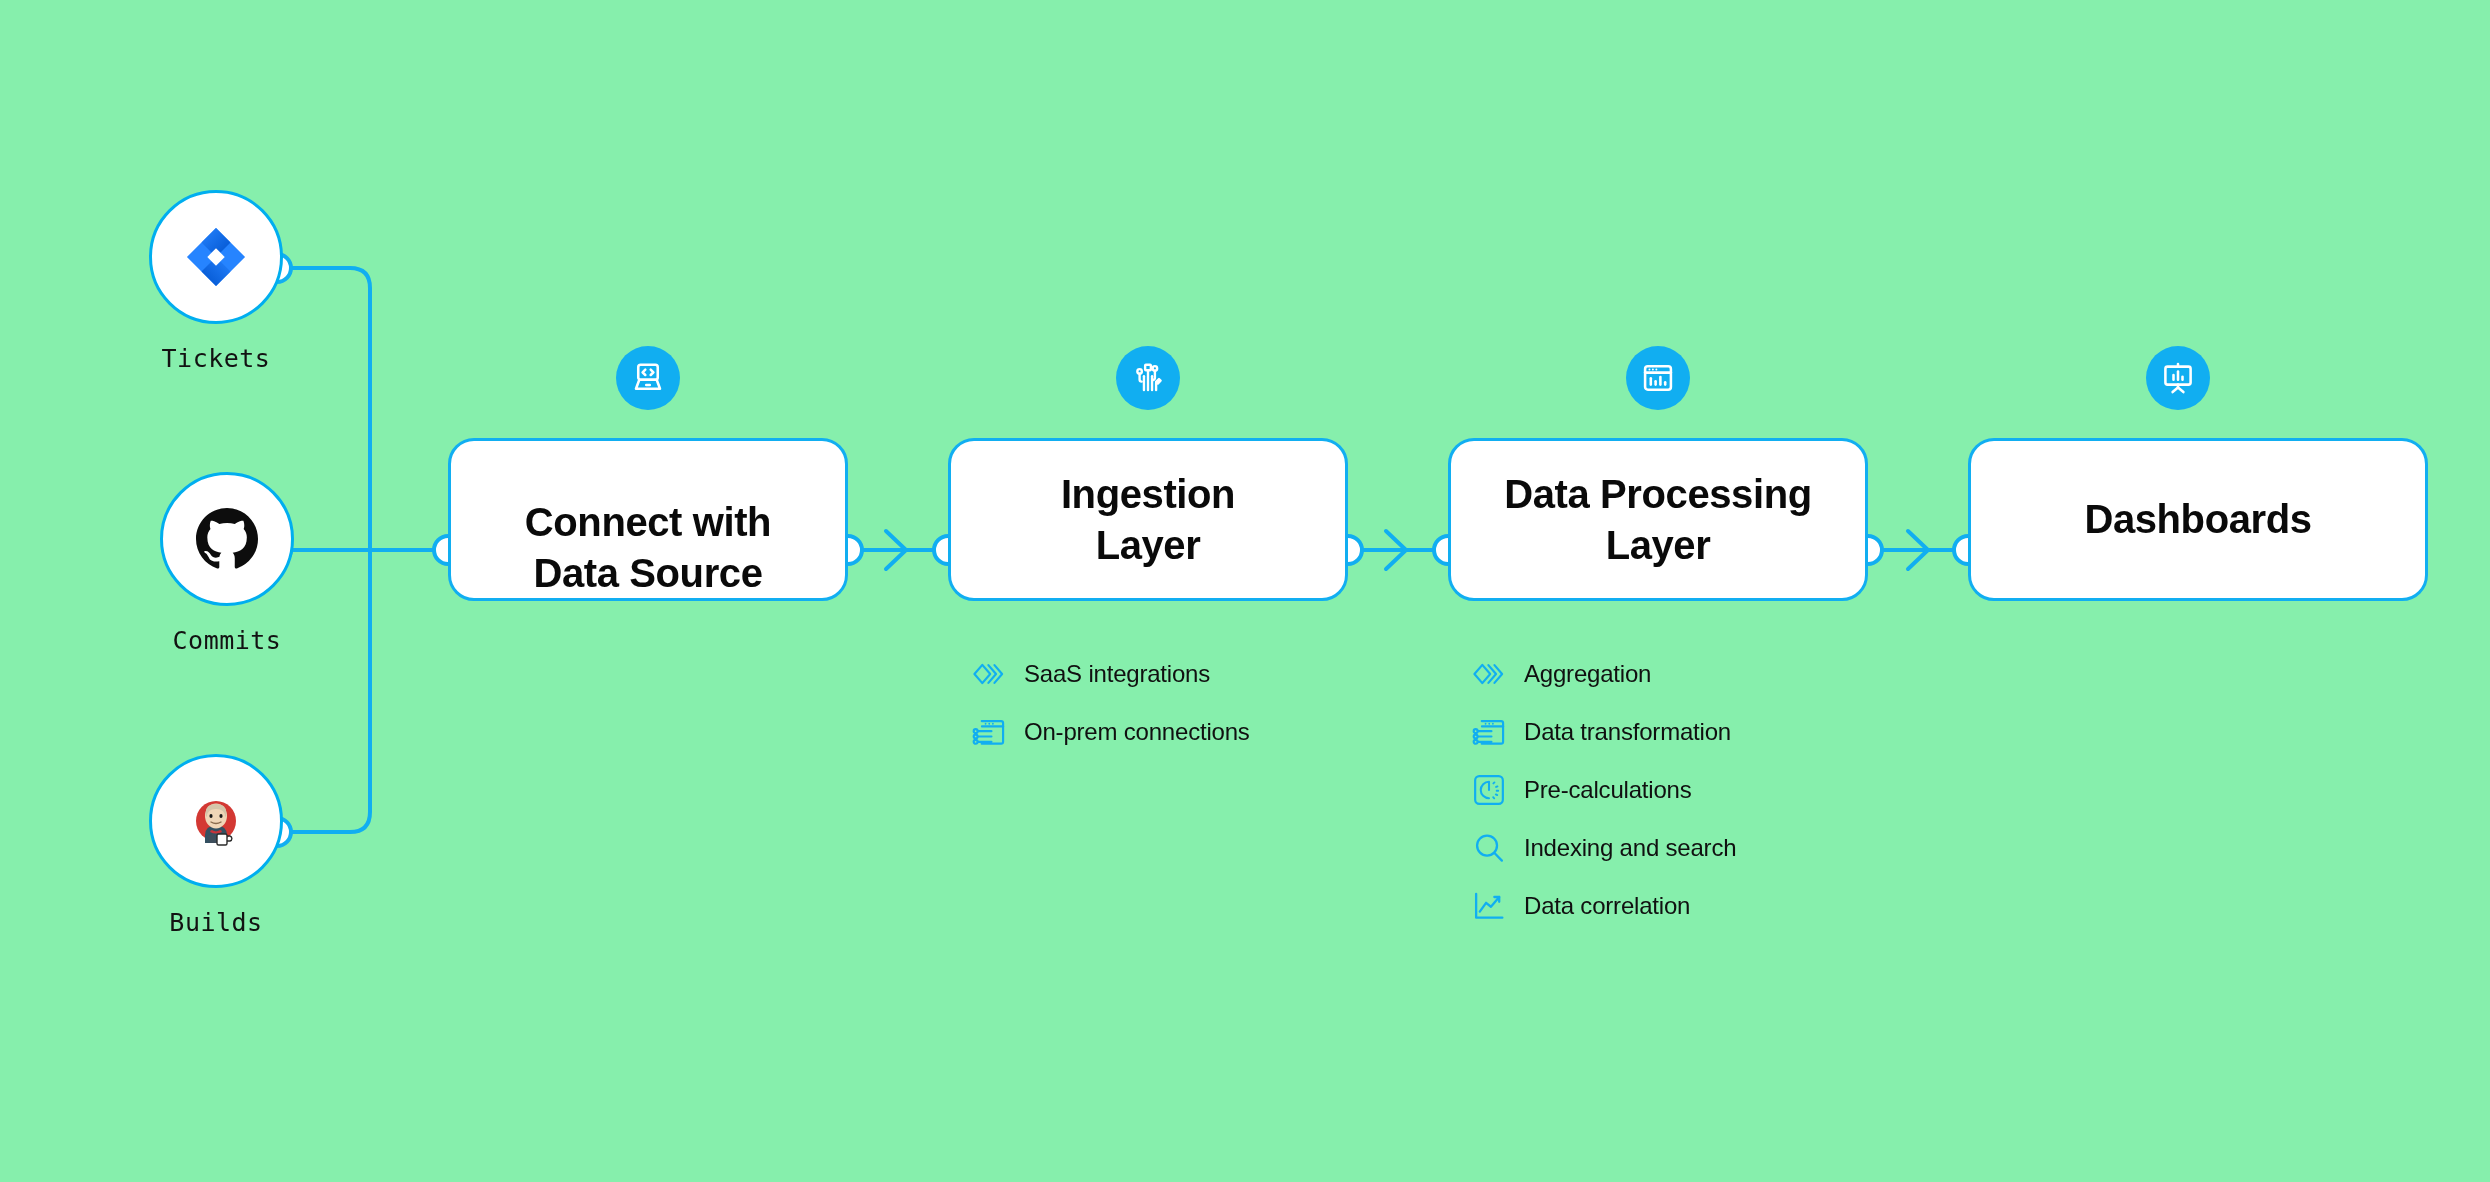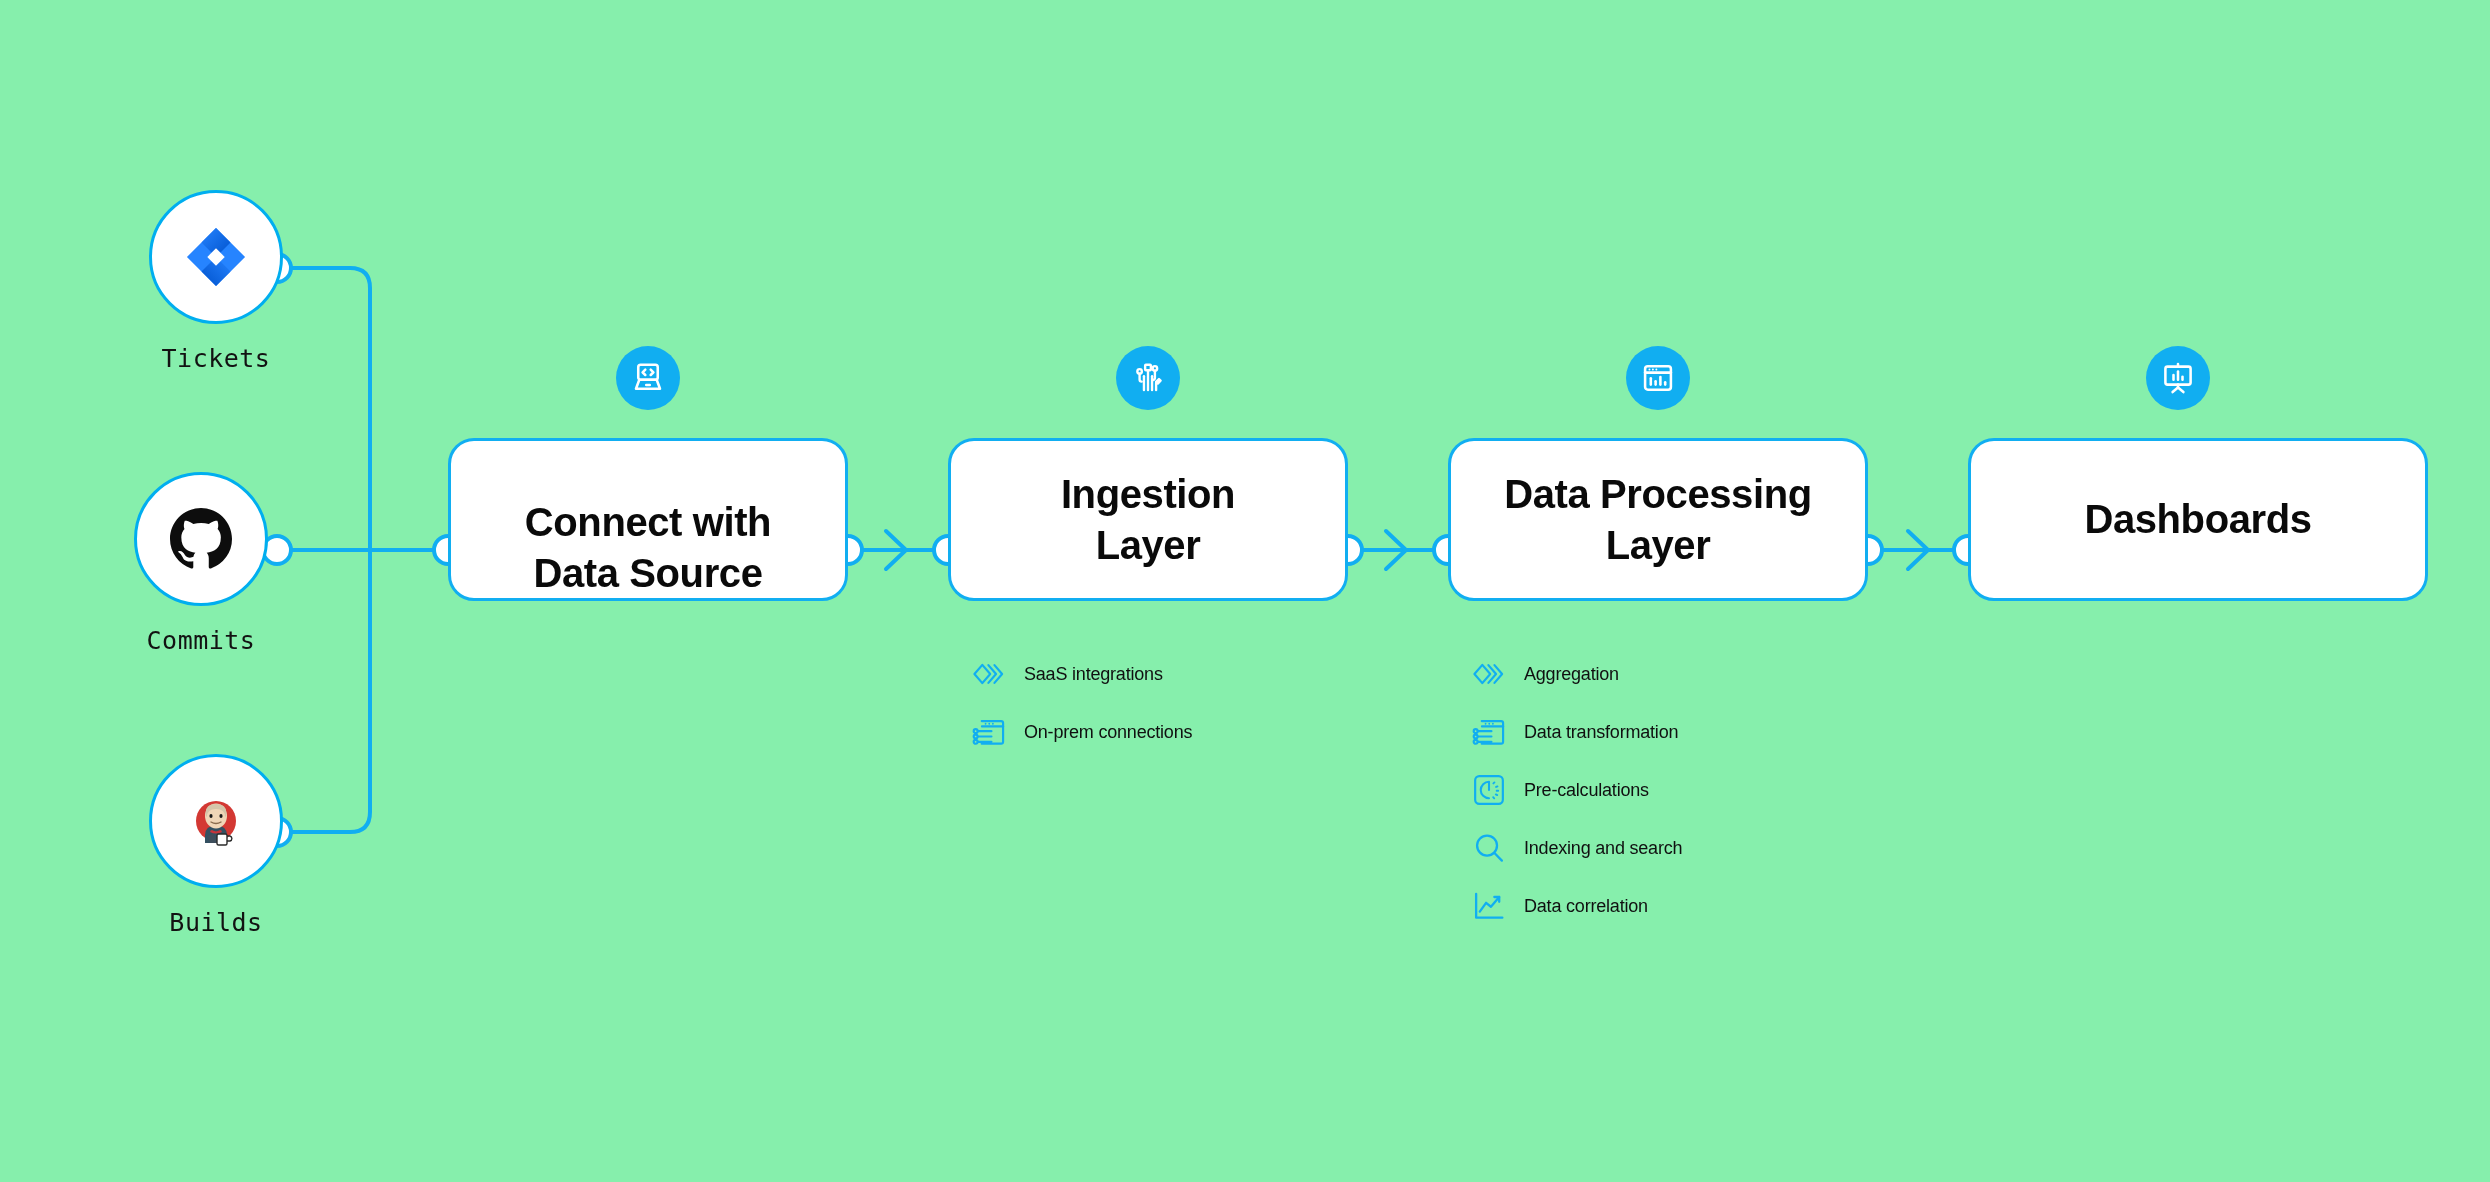--- a/index.html
+++ b/index.html
@@ -112,21 +112,21 @@
   .feature-icon {
     width: 34px;
     height: 34px;
     flex: 0 0 34px;
     display: flex;
     align-items: center;
     justify-content: center;
   }
   .feature-label {
     font-family: "Liberation Sans", sans-serif;
-    font-size: 18px;
+    font-size: 24px;
     color: #101010;
     white-space: nowrap;
     letter-spacing: -0.2px;
   }
 </style>
 </head>
 <body>
 
 <div id="canvas">
 
@@ -179,21 +179,21 @@
         </defs>
         <path d="M32 2 L62 32 L32 62 L2 32 Z" fill="#2684FF"></path>
         <path d="M32 2 L47 17 L32 32 L17 17 Z" fill="url(#jiraG1)"></path>
         <path d="M32 32 L47 47 L32 62 L17 47 Z" fill="url(#jiraG2)"></path>
         <path d="M32 23 L41 32 L32 41 L23 32 Z" fill="#ffffff"></path>
       </svg>
     </div>
     <div class="source-label">Tickets</div>
   </div>
 
-  <div class="source-node" style="left:127px; top:472px;align-items:center;">
+  <div class="source-node" style="left:153px; top:472px;align-items:center;">
     <div class="source-ring">
       <svg width="62" height="62" viewBox="0 0 16 16">
         <path fill="#0d0d0d" d="M8 0C3.58 0 0 3.58 0 8c0 3.54 2.29 6.53 5.47 7.59.4.07.55-.17.55-.38
           0-.19-.01-.82-.01-1.49-2.01.37-2.53-.49-2.69-.94-.09-.23-.48-.94-.82-1.13-.28-.15-.68-.52-.01-.53.63-.01
           1.08.58 1.23.82.72 1.21 1.87.87 2.33.66.07-.52.28-.87.51-1.07-1.78-.2-3.64-.89-3.64-3.95
           0-.87.31-1.59.82-2.15-.08-.2-.36-1.02.08-2.12 0 0 .67-.21 2.2.82.64-.18 1.32-.27 2-.27
           .68 0 1.36.09 2 .27 1.53-1.04 2.2-.82 2.2-.82.44 1.1.16 1.92.08 2.12.51.56.82 1.27.82
           2.15 0 3.07-1.87 3.75-3.65 3.95.29.25.54.73.54 1.48 0 1.07-.01 1.93-.01 2.2 0
           .21.15.46.55.38A8.01 8.01 0 0 0 16 8c0-4.42-3.58-8-8-8z"></path>
       </svg>

